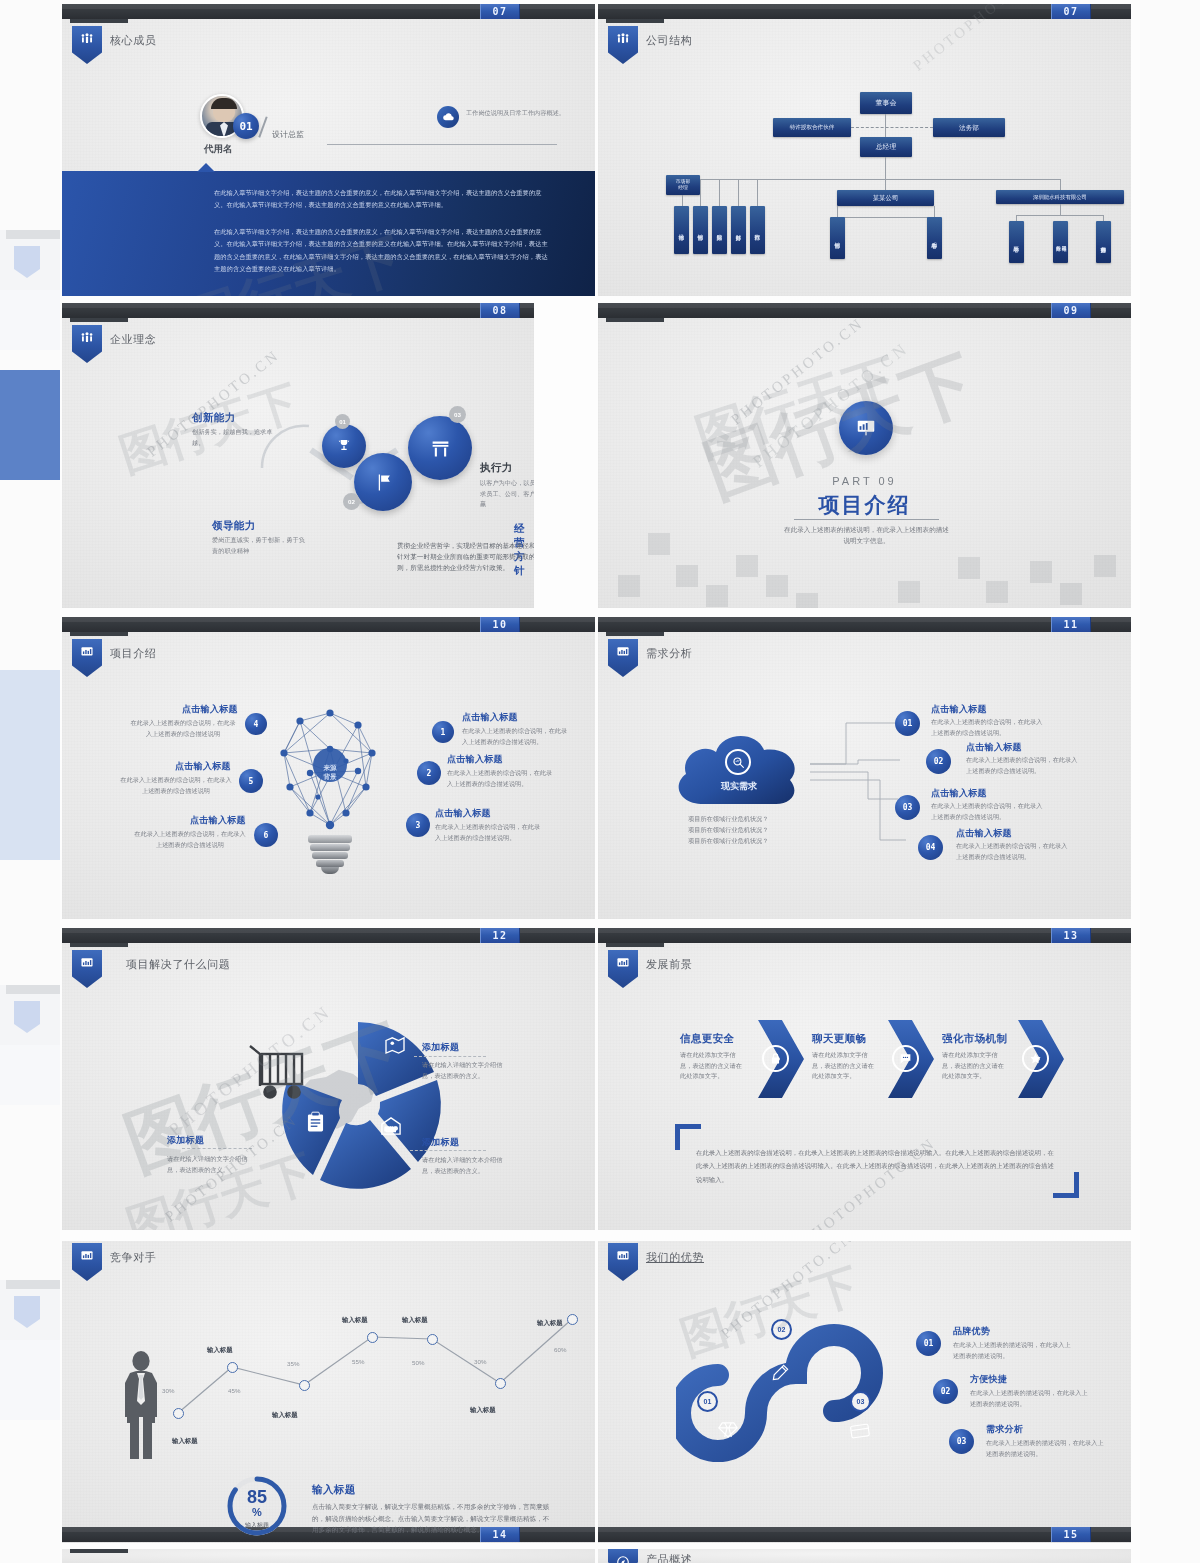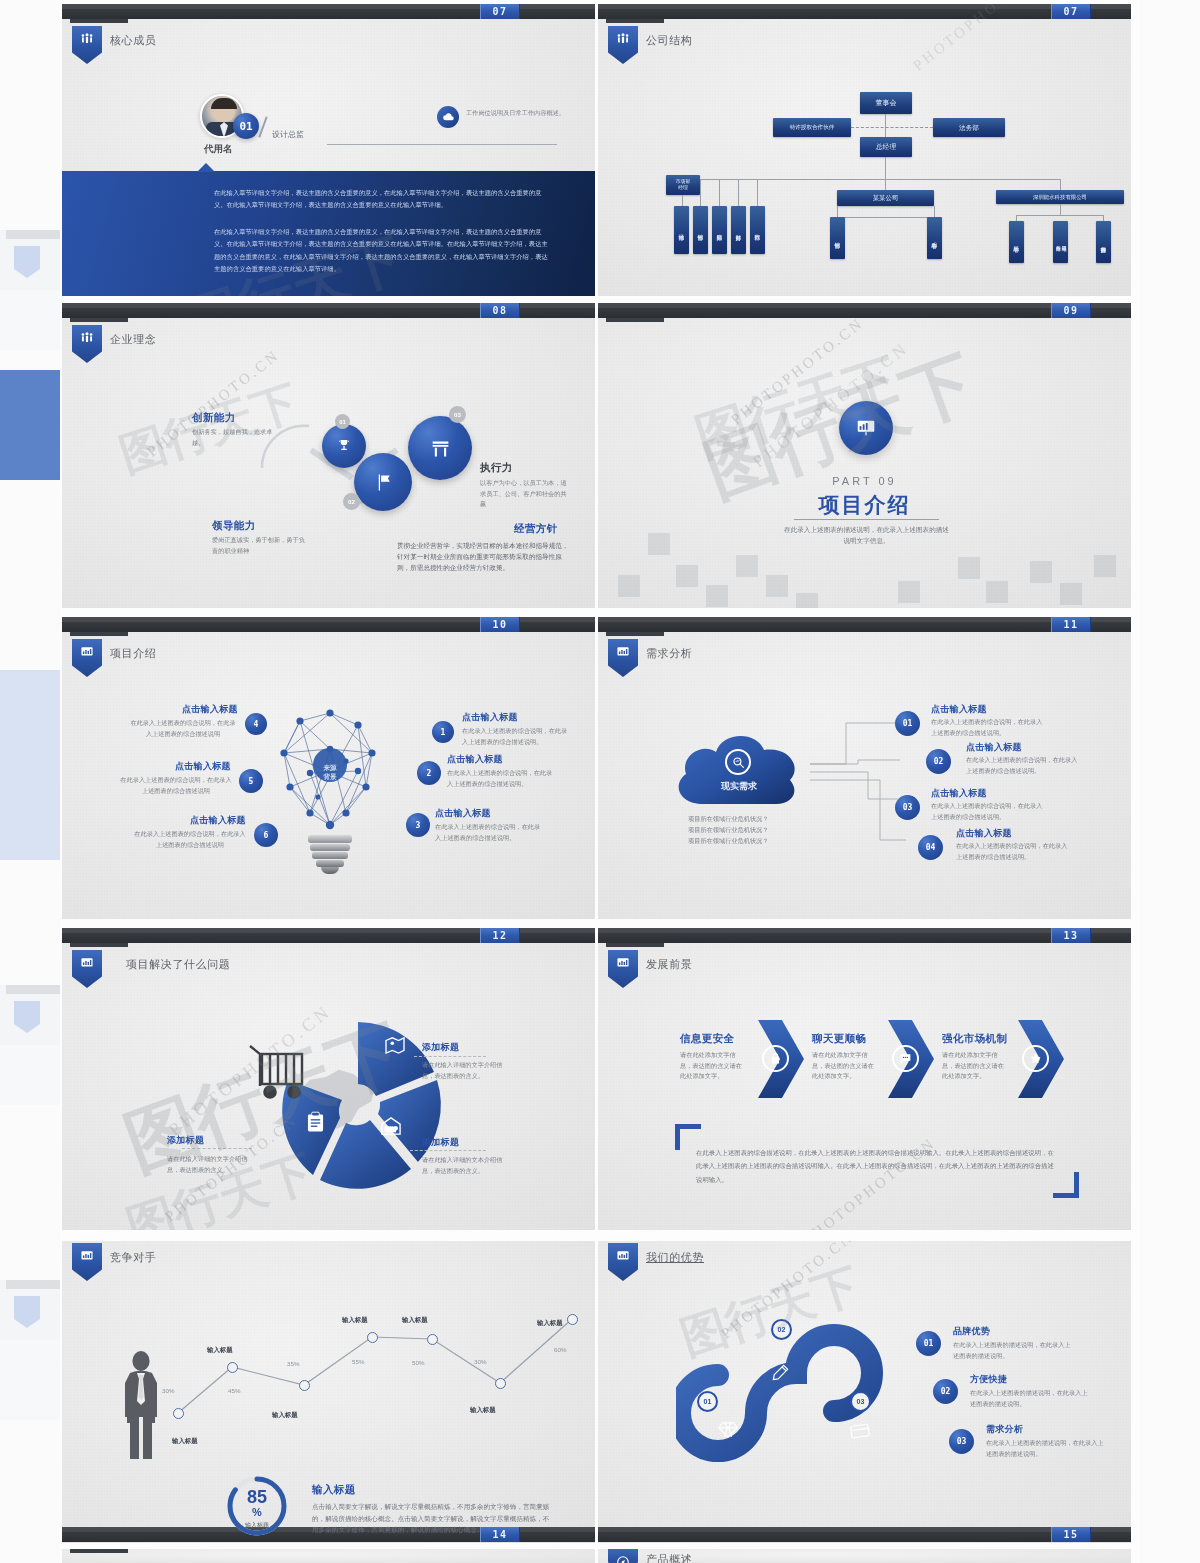--- a/index.html
+++ b/index.html
@@ -235,21 +235,21 @@
     <div class="obox v" style="left:411px;top:217px;width:15px;height:42px;">研发中心</div>
     <div class="obox v" style="left:455px;top:217px;width:15px;height:42px;font-size:4.8px;">
       <span style="white-space:pre-line;">工程运维
 服务部</span>
     </div>
     <div class="obox v" style="left:498px;top:217px;width:15px;height:42px;">商务事业部</div>
 
     <div class="wm wm-txt" style="left:300px;top:5px;color:rgba(130,135,142,.22);">PHOTOPHOTO.CN</div>
   </div>
 
-  <div class="slide" style="left:62px;top:303px;width:533px;height:305px;">
+  <div class="slide" style="left:62px;top:303px;width:472px;height:305px;">
     <div class="slide-inner"></div>
       <div class="noise"></div>
     <div class="topbar">
         <div class="sheen"></div>
       </div>
     <div class="pgbadge" style="left:418px">08</div>
     <div class="topnotch"></div>
     <div class="shield" style="left:10px;top:22px;">
       <svg viewBox="0 0 24 24">
           <circle cx="5" cy="6" r="2.2"></circle>

